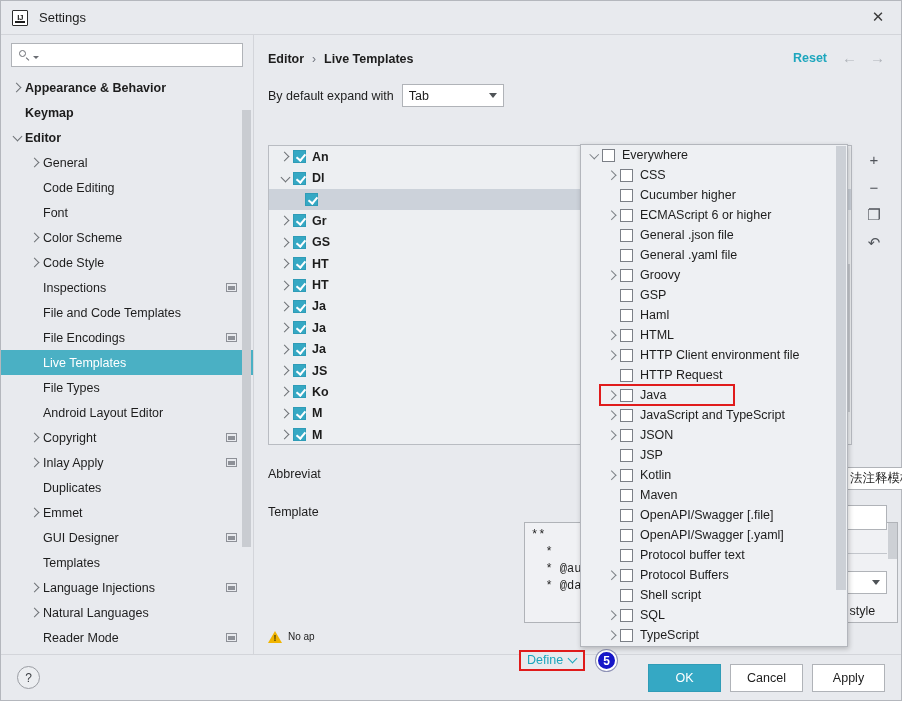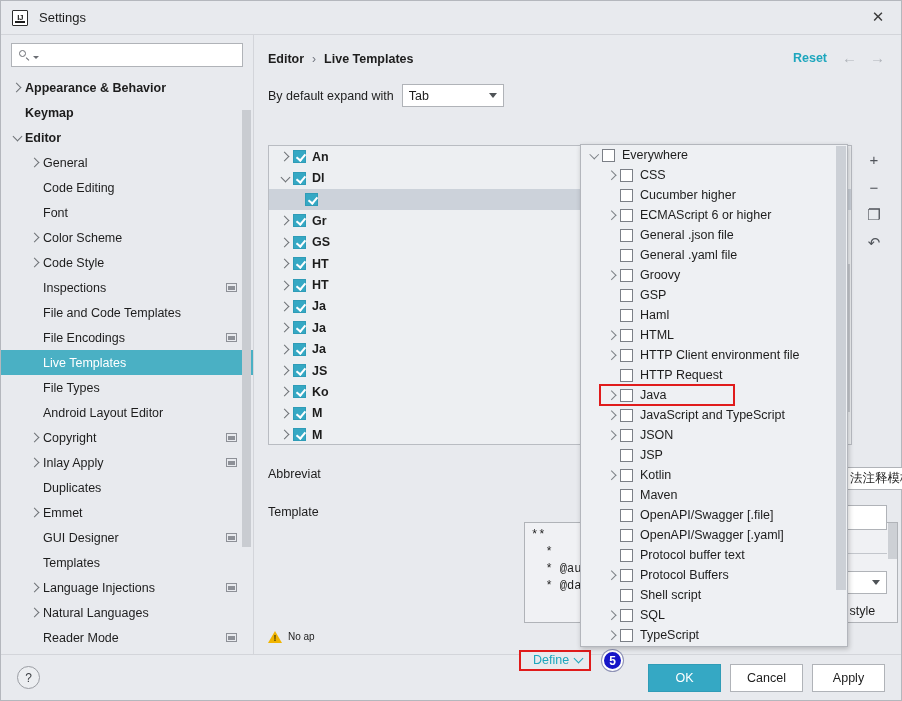--- a/index.html
+++ b/index.html
@@ -332,21 +332,21 @@
     content: "!";
     position: absolute; left: -1.6px; top: 2px;
     font-size: 9px; font-weight: bold; color: #4a3a00;
   }
   .define-wrap {
     position: absolute; left: 265px; top: 615px;
     display: flex; align-items: center;
   }
   .define-btn {
     border: 2px solid #e01b1b;
-    padding: 1px 7px 2px 12px;
+    padding: 1px 7px 2px 6px;
     display: flex; align-items: center;
     background: #e8eaee;
   }
   .define-btn .dlabel { color: #1da6bd; font-size: 12.5px; }
   .define-btn .dcaret {
     width: 6px; height: 6px;
     border-right: 1.4px solid #1da6bd;
     border-bottom: 1.4px solid #1da6bd;
     transform: rotate(45deg);
     margin-left: 6px; margin-top: -3px;

